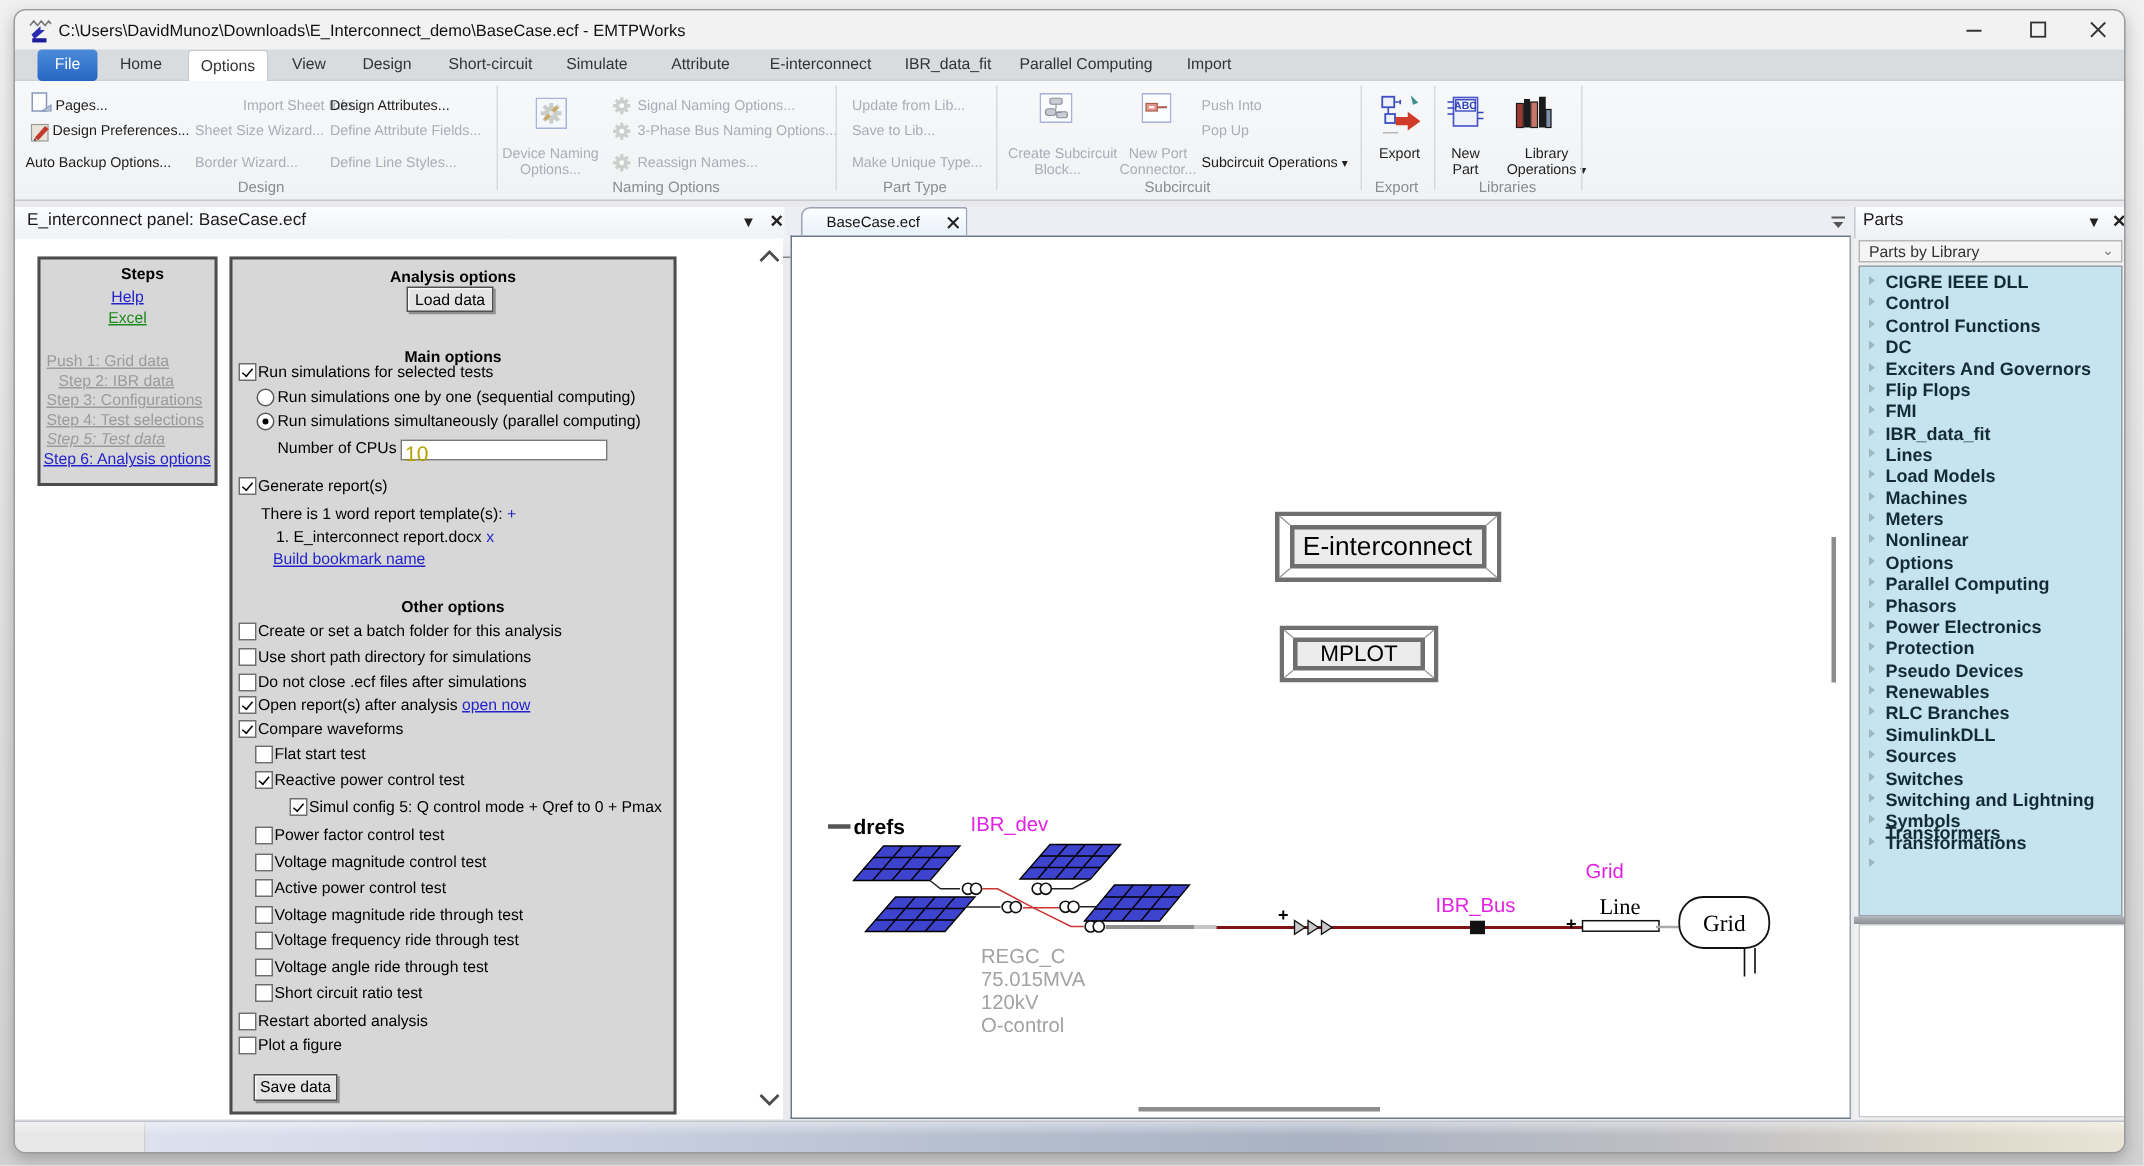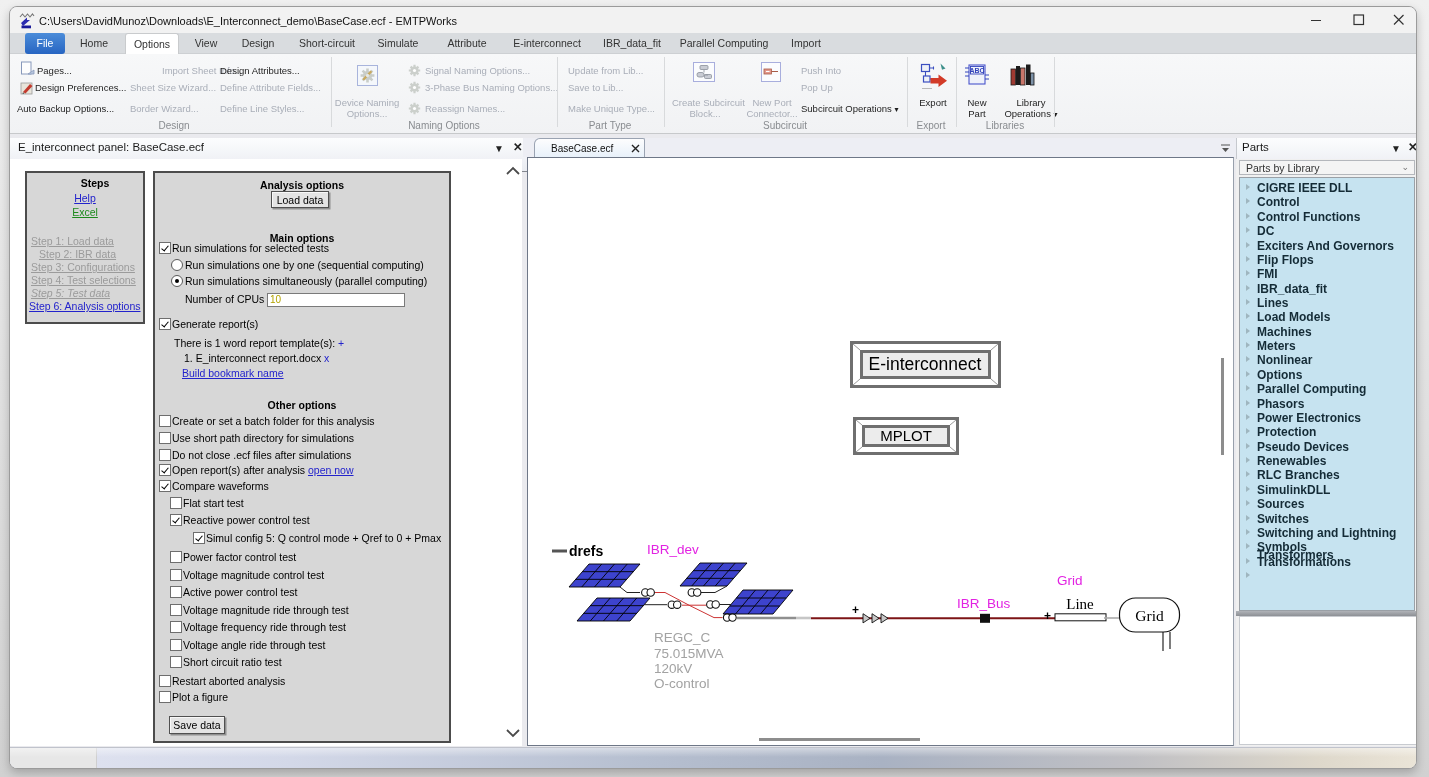--- a/index.html
+++ b/index.html
@@ -258,40 +258,40 @@
         <path d="M2 5 L9 5 L5.5 9 Z" fill="#555"></path>
       </svg>
   </div>
 
   <div id="lpanel">
 
     <div class="gbox" style="left:15px;top:12px;width:120px;height:153px;">
       <div class="panel-txt bold" style="left:0;top:4px;width:136px;text-align:center;">Steps</div>
       <div class="panel-txt lk bluelk" style="left:0;top:19px;width:116px;text-align:center;">Help</div>
       <div class="panel-txt lk greenlk" style="left:0;top:33px;width:116px;text-align:center;">Excel</div>
-      <div class="panel-txt lk graylk" style="left:4px;top:62px;">Step 1: Load data</div>
+      <div class="panel-txt lk graylk" style="left:4px;top:62px;">Push 1: Grid data</div>
       <div class="panel-txt lk graylk" style="left:12px;top:75px;">Step 2: IBR data</div>
       <div class="panel-txt lk graylk" style="left:4px;top:88px;">Step 3: Configurations</div>
       <div class="panel-txt lk graylk" style="left:4px;top:101px;">Step 4: Test selections</div>
       <div class="panel-txt lk graylk" style="left:4px;top:114px;font-style:italic;">Step 5: Test data</div>
       <div class="panel-txt lk bluelk" style="left:2px;top:127px;">Step 6: Analysis options</div>
     </div>
     <div class="gbox" style="left:143px;top:12px;width:298px;height:572px;">
       <div class="panel-txt bold" style="left:0;top:6px;width:294px;text-align:center;">Analysis options</div>
       <div class="wbutton" style="left:116px;top:18px;width:58px;height:17px;line-height:16px;">Load data</div>
       <div class="panel-txt bold" style="left:0;top:59px;width:294px;text-align:center;">Main options</div>
       <div class="cb c" style="left:4px;top:69px;"></div>
       <div class="panel-txt" style="left:17px;top:69px;">Run simulations for selected tests</div>
       <div class="rad" style="left:16px;top:86px;"></div>
       <div class="panel-txt" style="left:30px;top:86px;">Run simulations one by one (sequential computing)</div>
       <div class="rad c" style="left:16px;top:102px;"></div>
       <div class="panel-txt" style="left:30px;top:102px;">Run simulations simultaneously (parallel computing)</div>
       <div class="panel-txt" style="left:30px;top:120px;">Number of CPUs</div>
       <div style="position:absolute;left:112px;top:120px;width:138px;height:14px;background:#fff;border:1px solid #7a7a7a;">
-        <span style="position:absolute;left:2px;top:0px;font-size:10px;color:#b3a300;">10</span>
+        <span style="position:absolute;left:2px;top:0px;font-size:14px;color:#b3a300;">10</span>
         </div>
       <div class="cb c" style="left:4px;top:145px;"></div>
       <div class="panel-txt" style="left:17px;top:145px;">Generate report(s)</div>
       <div class="panel-txt" style="left:19px;top:164px;">There is 1 word report template(s): <span class="bluelk">+</span></div>
       <div class="panel-txt" style="left:29px;top:179px;">1. E_interconnect report.docx <span class="bluelk">x</span></div>
       <div class="panel-txt lk bluelk" style="left:27px;top:194px;">Build bookmark name</div>
       <div class="panel-txt bold" style="left:0;top:226px;width:294px;text-align:center;">Other options</div>
       <div class="cb" style="left:4px;top:242px;"></div>
       <div class="panel-txt" style="left:17px;top:242px;">Create or set a batch folder for this analysis</div>
       <div class="cb" style="left:4px;top:259px;"></div>

